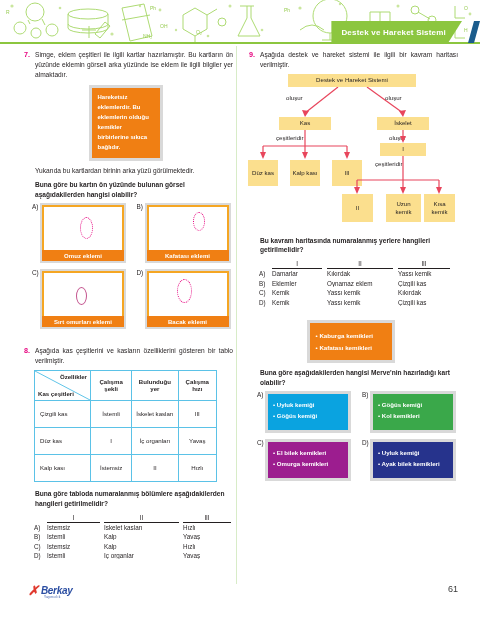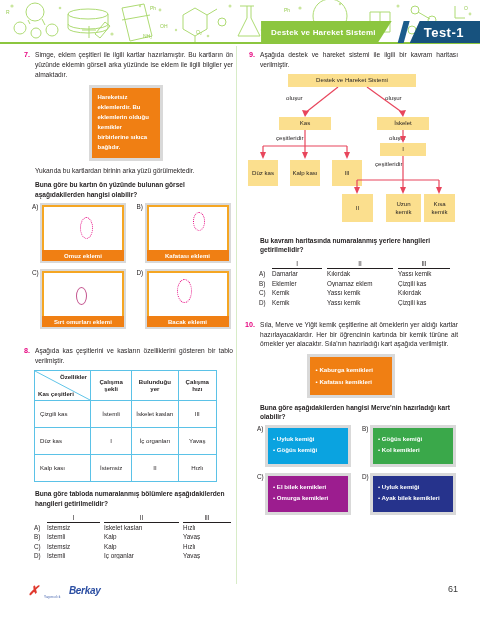--- a/index.html
+++ b/index.html
@@ -97,21 +97,21 @@
   .card10 { width:88px; background:#f07f13; border:3px solid #d9d9d9; padding:7px 6px; }
   .card10 div { color:#fff; font-size:6.2px; font-weight:bold; line-height:1.9; }
   .opt-grid10 { display:grid; grid-template-columns:1fr 1fr; gap:6px 9px; margin-left:14px; margin-top:3px; }
   .col-card { width:86px; border:3px solid #d9d9d9; padding:6px 5px; min-height:42px; }
   .col-card div { color:#fff; font-size:6.1px; font-weight:bold; line-height:1.75; }
 
   
   .footer { position:absolute; left:0; bottom:0; width:480px; height:40px; }
   .logo { position:absolute; left:28px; top:3px; display:flex; align-items:center; gap:2px; }
   .logo-mark { color:#e03a2f; font-size:13px; font-weight:bold; font-style:italic; line-height:1; }
-  .logo-text { color:#2b4ea2; font-size:10px; font-weight:bold; font-style:italic; line-height:1; letter-spacing:-.3px;margin-left:28px; }
+  .logo-text { color:#2b4ea2; font-size:10px; font-weight:bold; font-style:italic; line-height:1; letter-spacing:-.3px; }
   .logo-sub { position:absolute; left:44px; top:14px; color:#2b4ea2; font-size:3.2px; letter-spacing:.3px; }
   .pagenum { position:absolute; right:22px; top:3px; font-size:9px; color:#3a3a3a; }
 </style>
 </head>
 <body>
 
 <div class="page">
 
   <div class="header">
     <div class="header-bg"></div>
@@ -169,21 +169,20 @@
           <text x="196" y="34">O₂</text>
         <text x="464" y="10">O</text>
           <text x="464" y="32">H</text>
       </g>
     </svg>
     <div class="green-rule"></div>
 
     <div class="banner">
       <div class="banner-green">Destek ve Hareket Sistemi</div>
       <div class="banner-sep"></div>
-      <div class="banner-blue">Test-1</div>
     </div>
   </div>
 
   <div class="col-divider"></div>
 
   <div class="col col-left">
 
     <div class="q">
       <div class="q-head">
         <div class="q-num">7.</div>
@@ -416,24 +415,20 @@
         <div class="ans-row">
           <span class="ans-letter">D)</span>
           <span class="ans-c" style="width:50px;">Kemik</span>
           <span class="ans-c" style="width:66px; margin-left:5px;">Yassı kemik</span>
           <span class="ans-c" style="width:52px; margin-left:5px;">Çizgili kas</span>
         </div>
       </div>
     </div>
 
     <div class="q" style="margin-top:14px;">
-      <div class="q-head">
-        <div class="q-num">10.</div>
-        <div class="q-body">Sıla, Merve ve Yiğit kemik çeşitlerine ait örneklerin yer aldığı kartlar hazırlayacaklardır. Her bir öğrencinin kartında bir kemik türüne ait örnekler yer alacaktır. Sıla'nın hazırladığı kart aşağıda verilmiştir.</div>
-      </div>
 
       <div class="card10-wrap">
         <div class="card10">
           <div>• Kaburga kemikleri</div>
           <div>• Kafatası kemikleri</div>
         </div>
       </div>
 
       <div class="q-sub">Buna göre aşağıdakilerden hangisi Merve'nin hazırladığı kart olabilir?</div>
 

